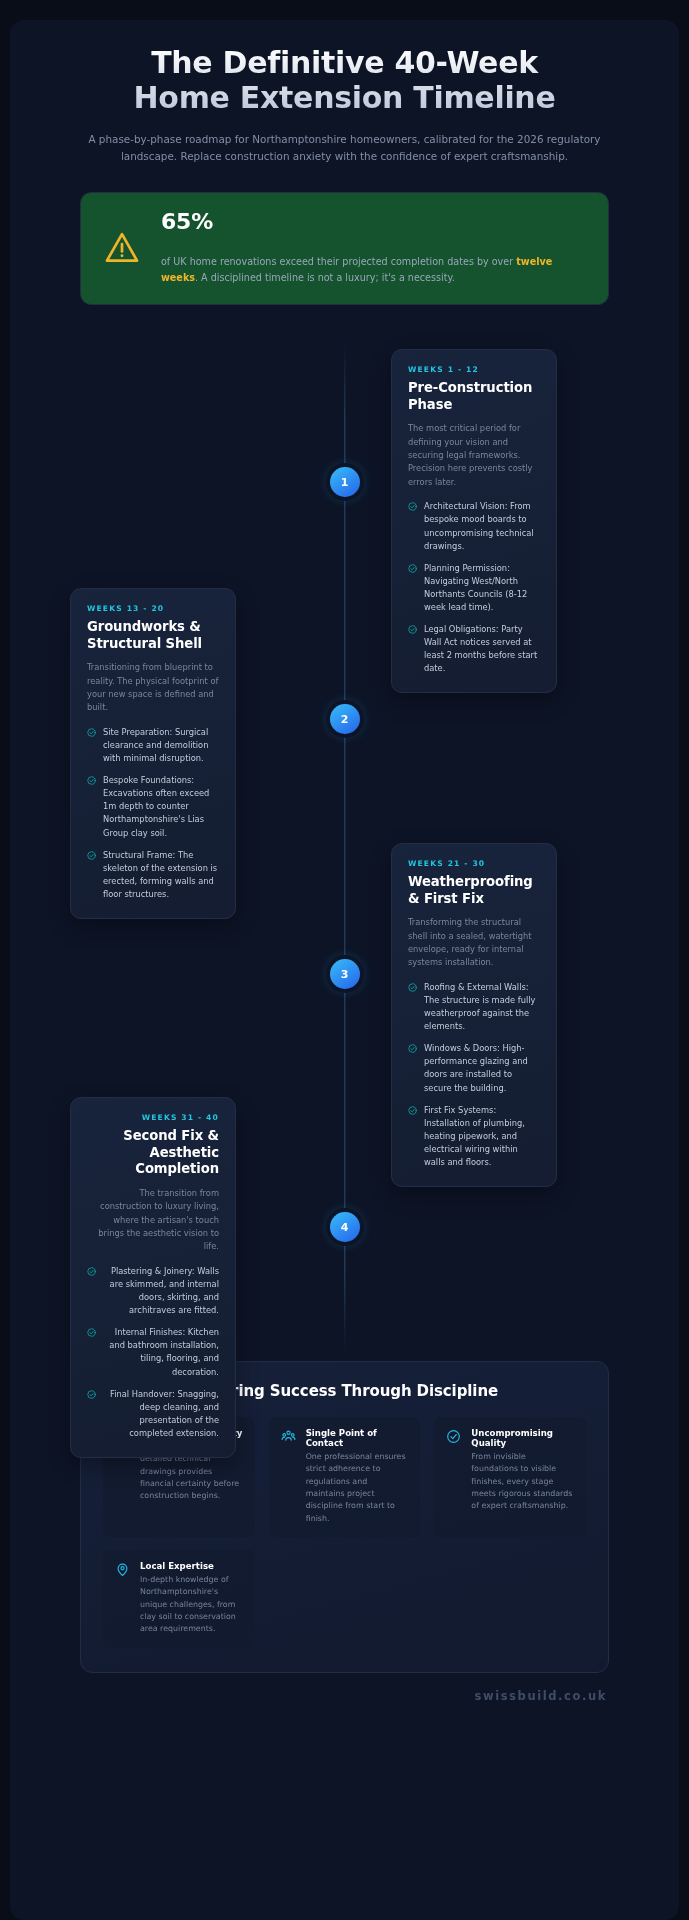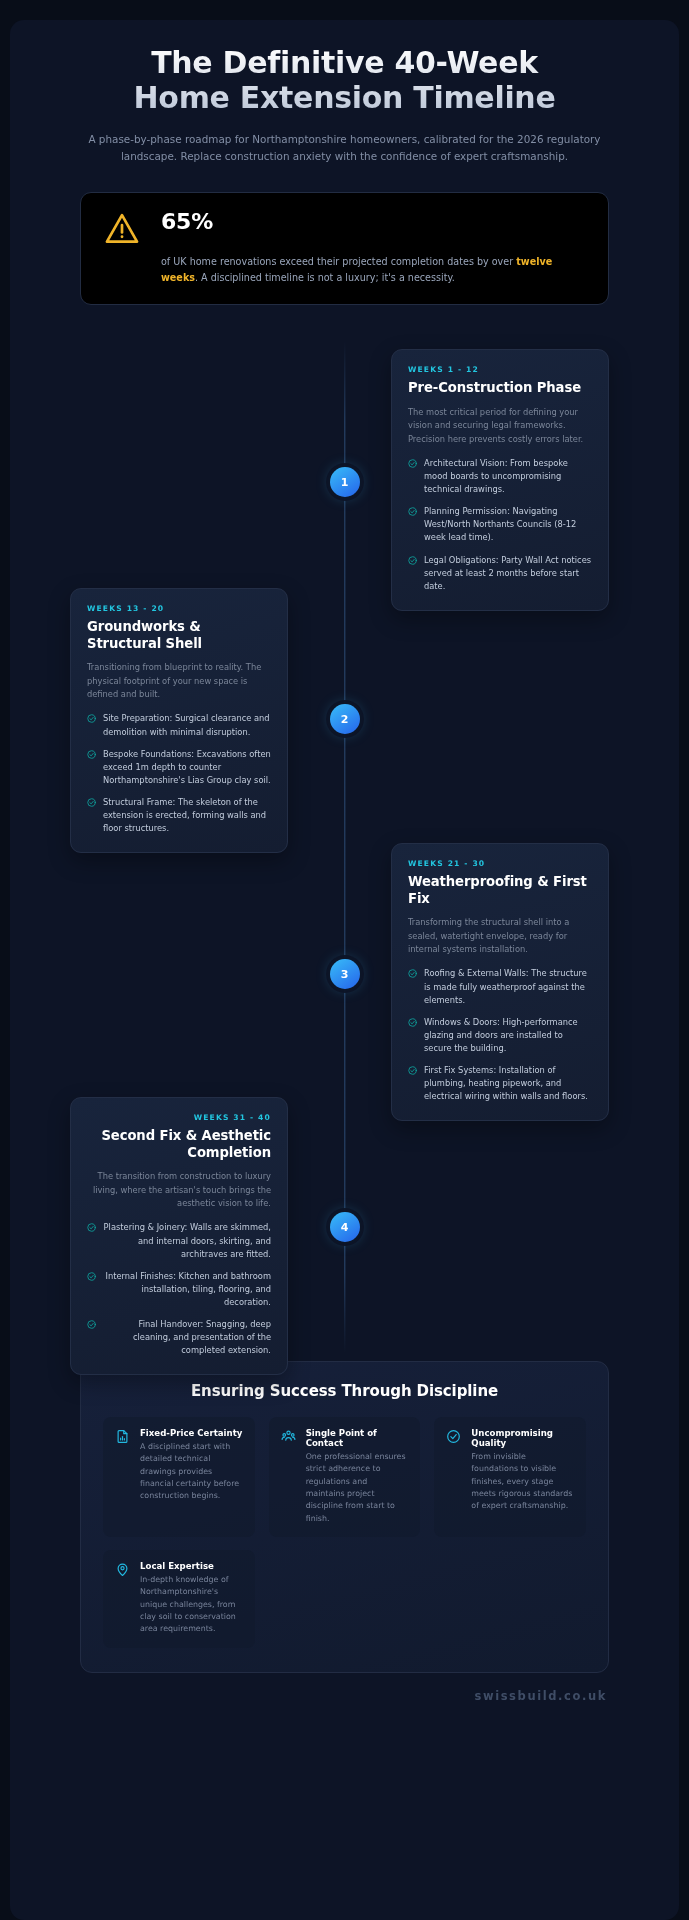--- a/index.html
+++ b/index.html
@@ -49,26 +49,26 @@
     margin-top: 15px;
     font-size: 10.4px;
     line-height: 1.65;
     color: #828ea5;
     padding: 0 6px;
   }
 
   
   .stat-banner {
     margin: 27px 70px 0 70px;
-    background: #000000;
+    background: #14532d;
     border: 1px solid #222c42;
     border-radius: 11px;
     padding: 17px 22px 19px 22px;
     display: flex;
-    align-items: flex-start;
+    align-items: center;
     gap: 20px;
   }
   .warn-icon { flex: 0 0 auto; width: 38px; height: 38px; }
   .stat-text { flex: 1 1 auto; }
   .stat-number {
     font-size: 22px;
     font-weight: 700;
     color: #ffffff;
     letter-spacing: -0.2px;
     line-height: 1.1;
@@ -110,21 +110,21 @@
     font-weight: 700;
     display: flex;
     align-items: center;
     justify-content: center;
     box-shadow: 0 0 0 4px rgba(13,20,38,0.95), 0 0 14px rgba(56,189,248,0.35);
     z-index: 3;
   }
 
   .card {
     position: absolute;
-    width: 218px;
+    width: 166px;
     background: linear-gradient(165deg, #18243c 0%, #141d31 100%);
     border: 1px solid #232e46;
     border-radius: 11px;
     padding: 15px 16px 17px 16px;
     box-shadow: 0 8px 22px rgba(0,0,0,0.33);
   }
   .card.right { left: 381px; }
   .card.left  { left: 60px; }
 
   .weeks {

